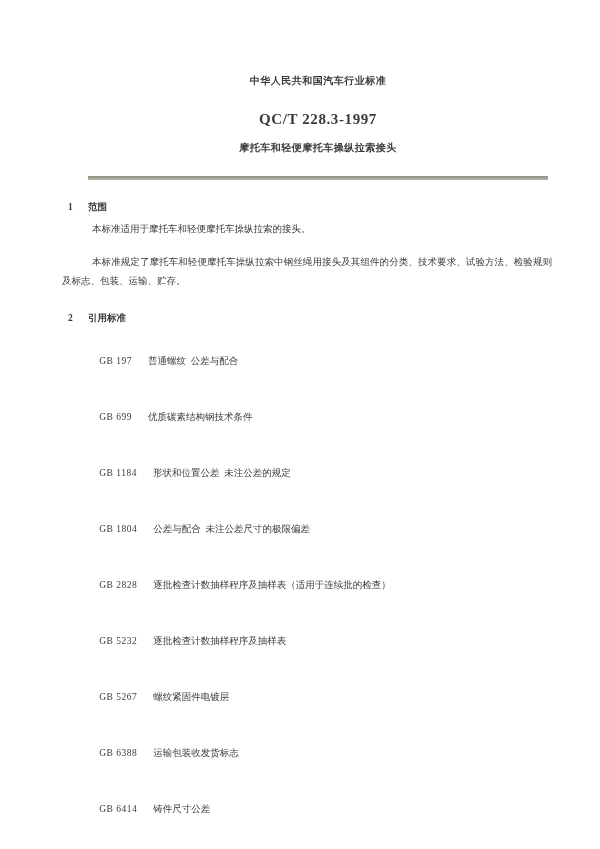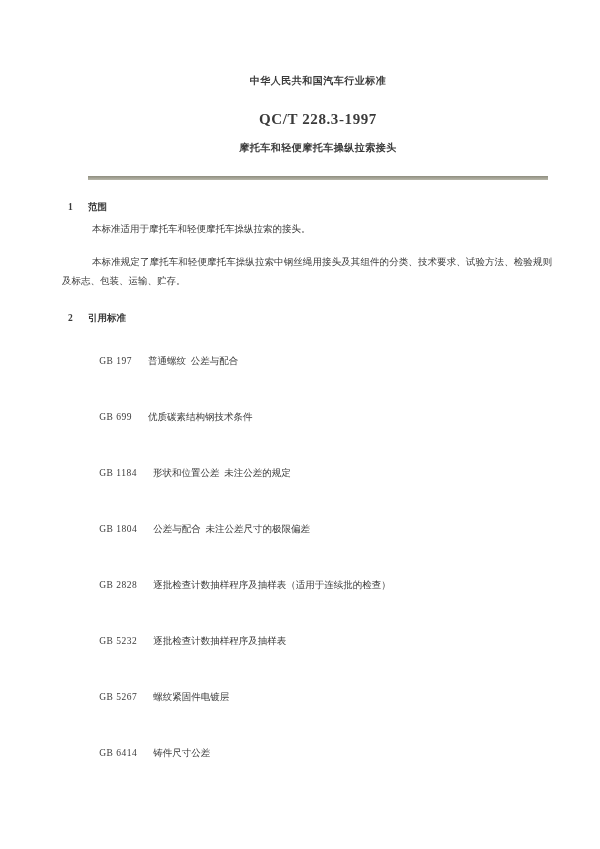--- a/index.html
+++ b/index.html
@@ -124,17 +124,20 @@
     <div class="ref-item">
       <span class="ref-code">GB 2828</span><span class="ref-title">逐批检查计数抽样程序及抽样表（适用于连续批的检查）</span>
     </div>
     <div class="ref-item">
       <span class="ref-code">GB 5232</span><span class="ref-title">逐批检查计数抽样程序及抽样表</span>
     </div>
     <div class="ref-item">
       <span class="ref-code">GB 5267</span><span class="ref-title">螺纹紧固件电镀层</span>
     </div>
     <div class="ref-item">
+      <span class="ref-code">GB 6388</span><span class="ref-title">运输包装收发货标志</span>
+    </div>
+    <div class="ref-item">
       <span class="ref-code">GB 6414</span><span class="ref-title">铸件尺寸公差</span>
     </div>
 
   </div>
 </div>
 
 </body></html>

